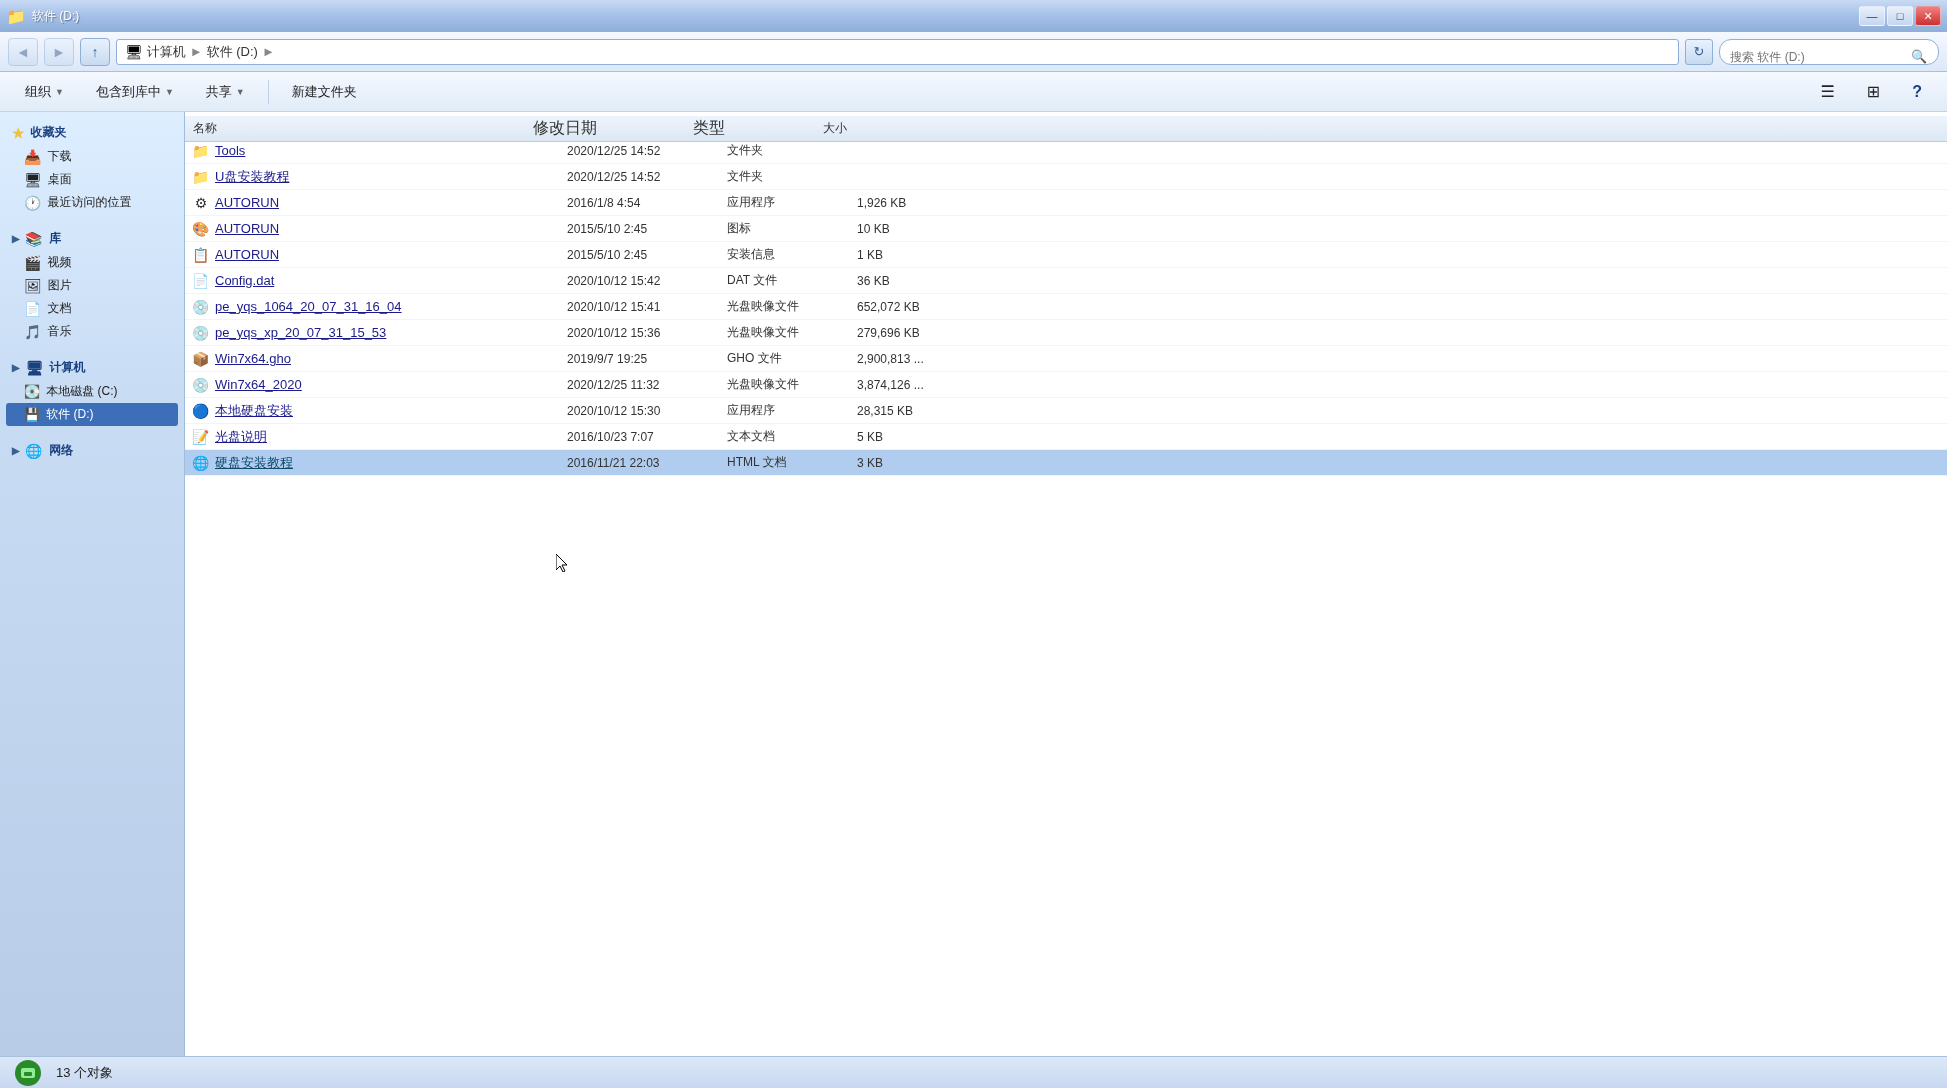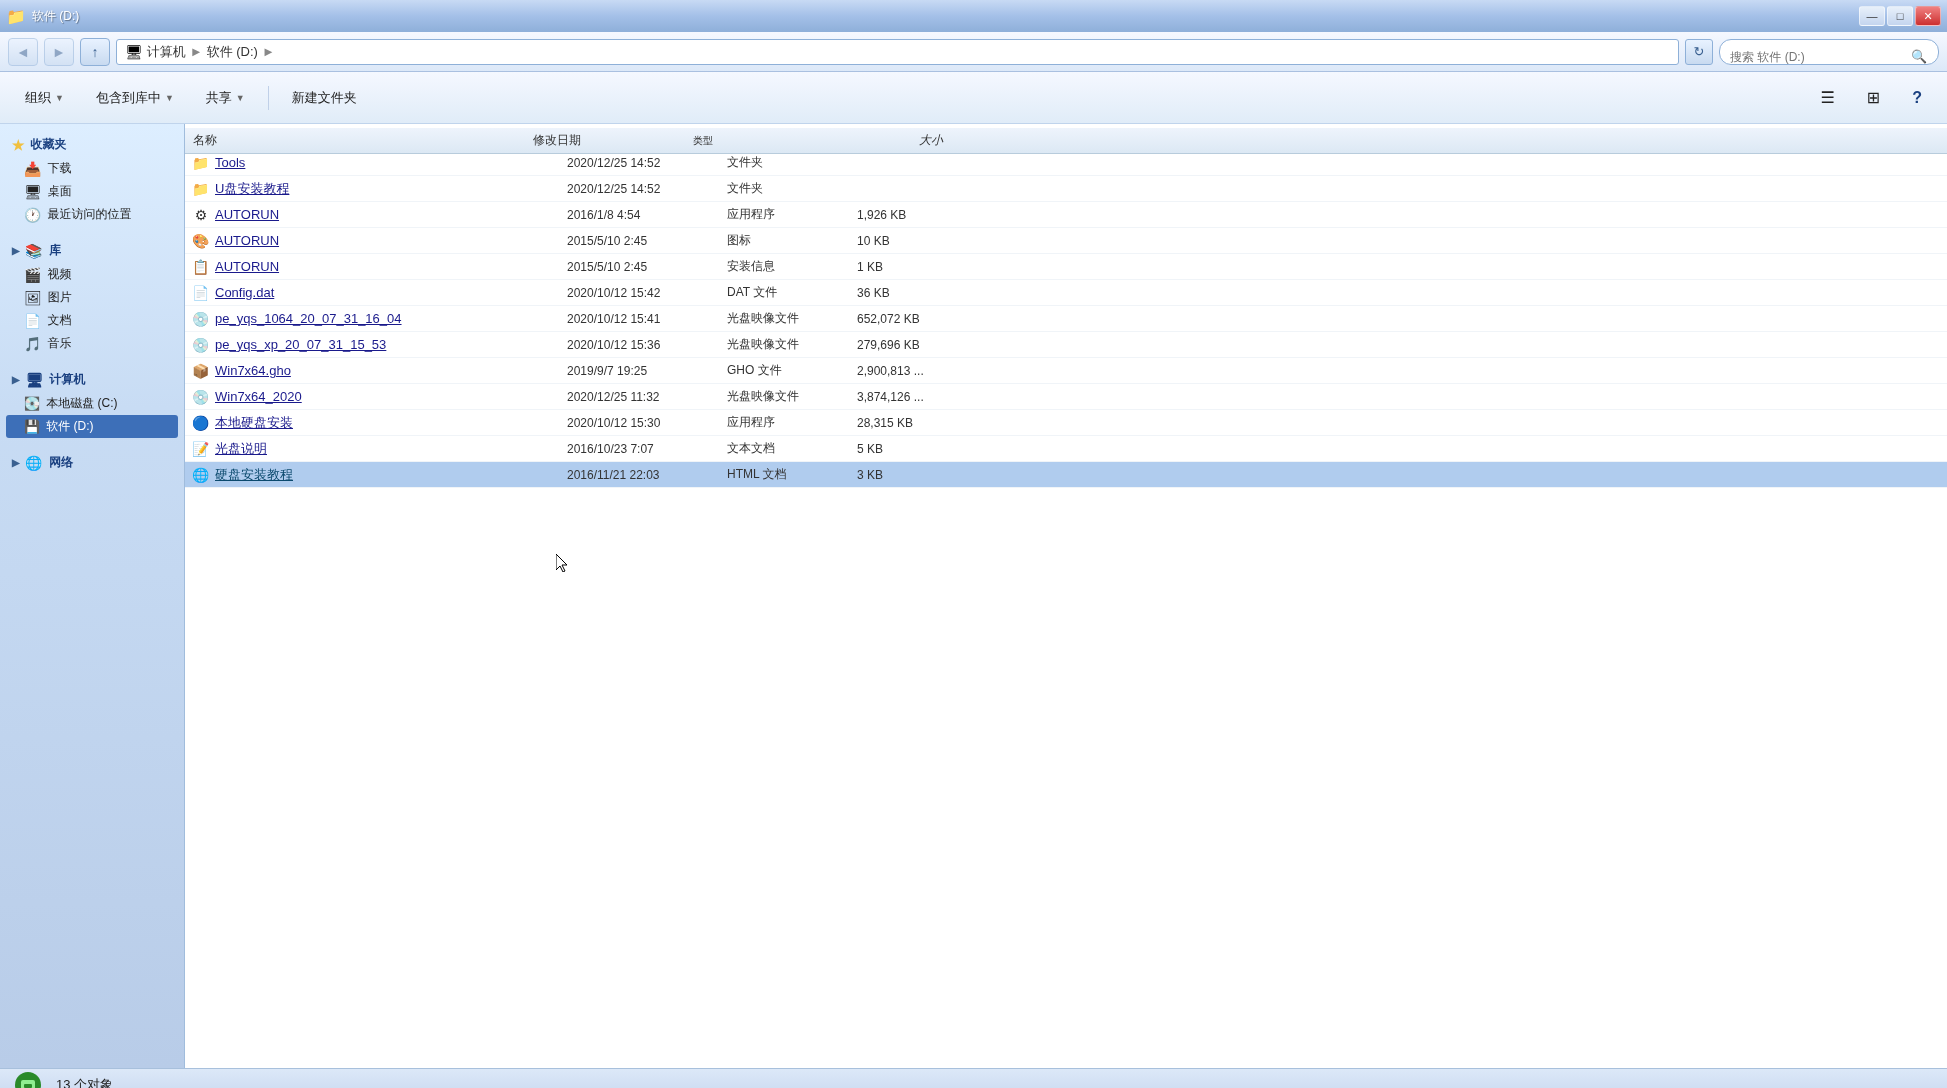--- a/index.html
+++ b/index.html
@@ -126,21 +126,21 @@
       cursor: pointer;
       display: flex;
       align-items: center;
       justify-content: center;
       font-size: 13px;
       color: #3a6090;
     }
 
     
     .toolbar {
-      height: 52px;
+      height: 40px;
       background: linear-gradient(to bottom, #f5f8ff, #e0ecf8);
       border-bottom: 1px solid #c0d4ec;
       display: flex;
       align-items: center;
       padding: 0 12px;
       gap: 6px;
     }
     .toolbar-btn {
       height: 30px;
       padding: 0 12px;
@@ -223,23 +223,23 @@
       align-items: center;
       height: 26px;
       background: linear-gradient(to bottom, #eef4fc, #dce8f4);
       border-bottom: 1px solid #b8ccdc;
       padding: 0 8px;
       position: sticky;
       top: 4px;
       z-index: 1;
     }
     .col-name { flex: 0 0 340px; font-size: 12px; color: #333; cursor: pointer; }
-    .col-date { flex: 0 0 160px; font-size: 12px; color: #333; cursor: pointer; }
-    .col-type { flex: 0 0 130px; font-size: 10px; color: #333; cursor: pointer; }
-    .col-size { flex: 0 0 120px; font-size: 12px; color: #333; text-align: right; cursor: pointer; font-style: italic; }
+    .col-date { flex: 0 0 160px; font-size: 16px; color: #333; cursor: pointer; }
+    .col-type { flex: 0 0 130px; font-size: 16px; color: #333; cursor: pointer; }
+    .col-size { flex: 0 0 120px; font-size: 12px; color: #333; cursor: pointer; }
 
     .file-row {
       display: flex;
       align-items: center;
       height: 26px;
       padding: 0 8px;
       border-bottom: 1px solid #f0f4f8;
       cursor: pointer;
     }
     .file-row.selected {

